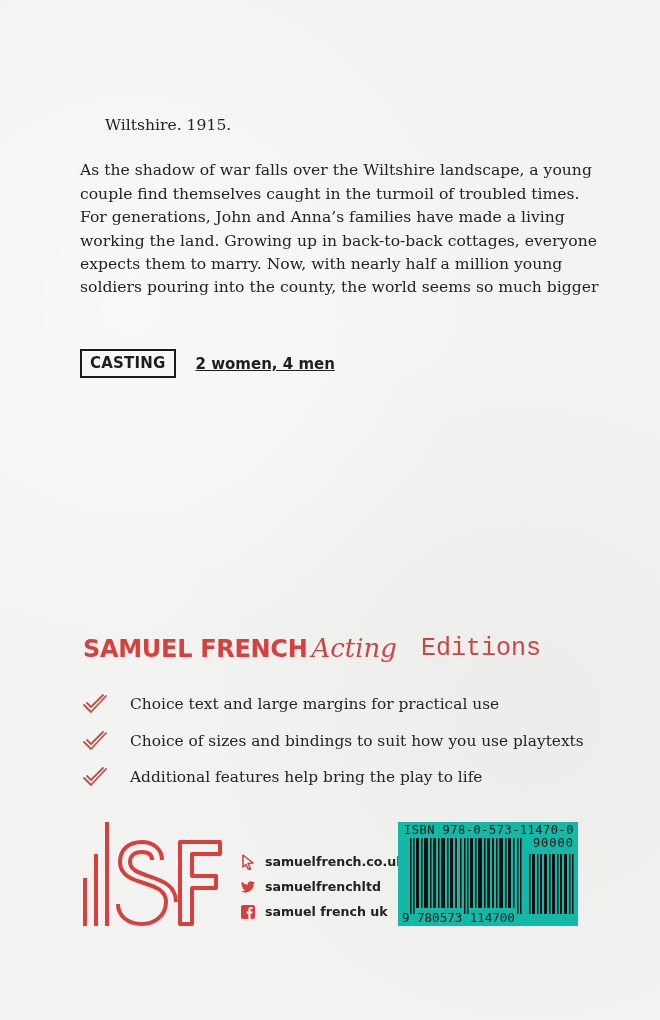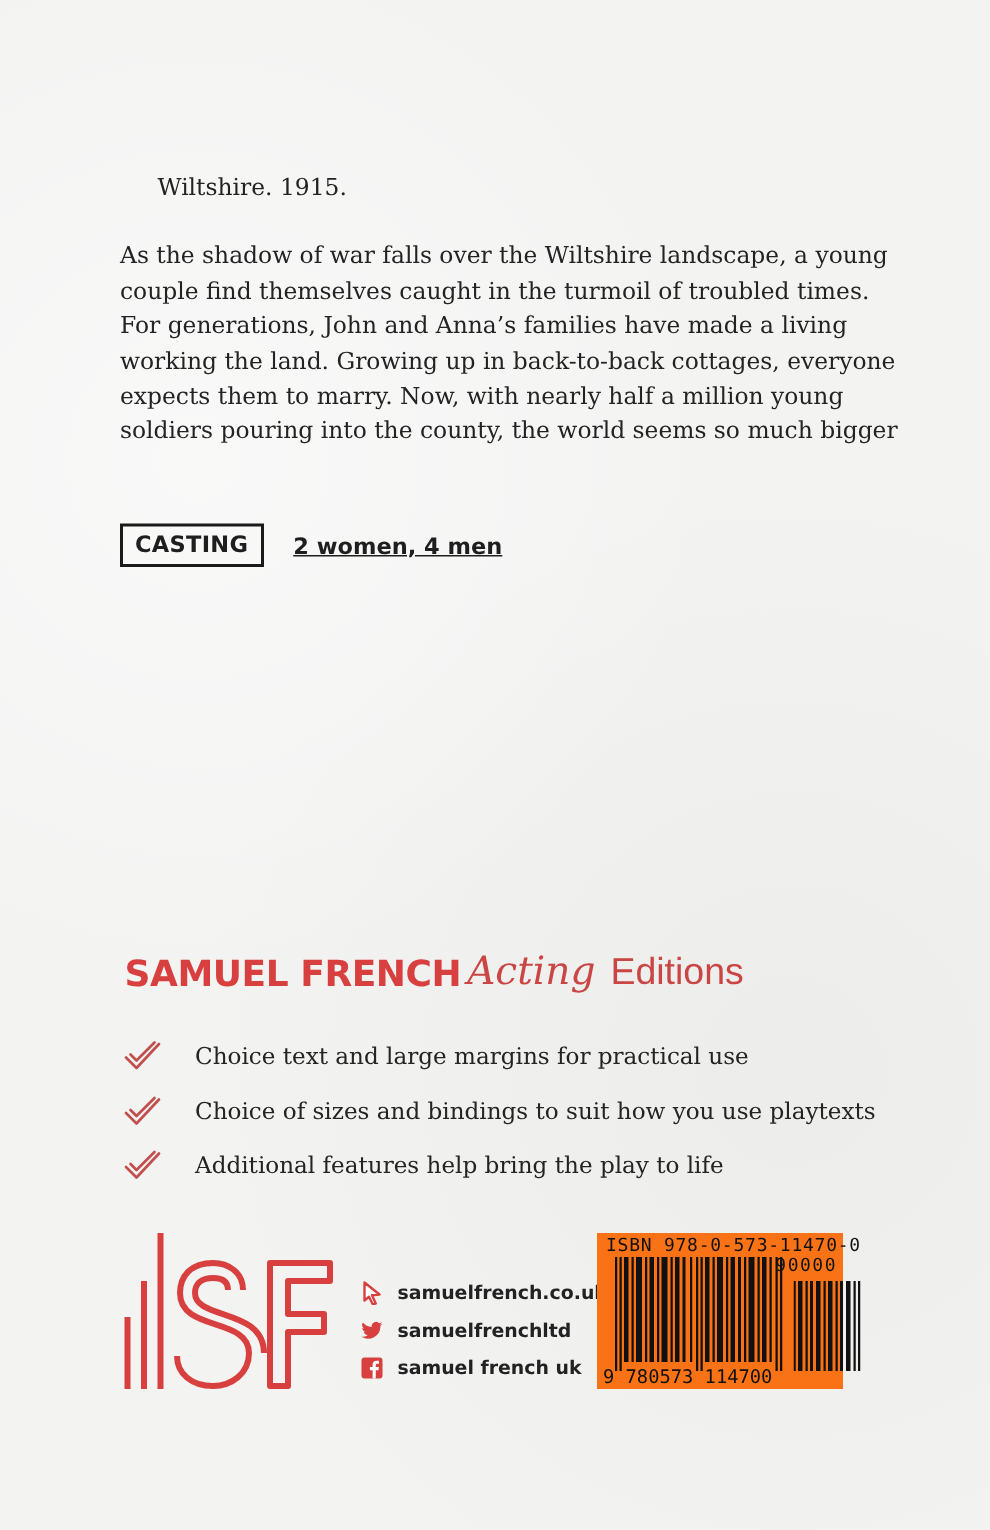--- a/index.html
+++ b/index.html
@@ -40,22 +40,22 @@
   }
   .brand-sf {
     font-family: "DejaVu Sans", sans-serif; font-weight: bold;
     font-size: 24px; color: #d8403f; letter-spacing: -0.3px;
   }
   .brand-acting {
     font-family: "DejaVu Serif", serif; font-style: italic;
     font-size: 26px; color: #c94644; margin-left: 4px;
   }
   .brand-editions {
-    font-family: Liberation Sans, sans-serif;
-    font-size: 25px; color: #c94644; margin-left: 10px;
+    font-family: Liberation Mono, monospace;
+    font-size: 25px; color: #c94644; margin-left: 24px;
   }
   .features {
     position: absolute; left: 82px; top: 686px; margin: 0; padding: 0; list-style: none;
   }
   .features li {
     display: flex; align-items: center; height: 36.5px;
   }
   .check { width: 26px; height: 22px; margin-right: 22px; }
   .feature-text {
     font-family: "DejaVu Serif", serif; font-size: 15.4px; color: #242424; white-space: nowrap;
@@ -63,22 +63,22 @@
   .logo { position: absolute; left: 80px; top: 822px; width: 145px; height: 104px; }
   .social {
     position: absolute; left: 240px; top: 849px; margin: 0; padding: 0; list-style: none;
   }
   .social li { display: flex; align-items: center; height: 25px; }
   .social .ico { width: 16px; height: 16px; margin-right: 9px; }
   .social span.txt {
     font-family: "DejaVu Sans", sans-serif; font-weight: bold; font-size: 12.6px; color: #222;
   }
   .barcode {
-    position: absolute; left: 398px; top: 822px; width: 164px; height: 104px;
-    background: #f97316;
+    position: absolute; left: 398px; top: 822px; width: 180px; height: 104px;
+    background: #14b8a6;
   }
   .isbn-label {
     position: absolute; left: 6px; top: 1px;
     font-family: "DejaVu Sans Mono", monospace; font-size: 12px; color: #111; letter-spacing: 0.5px;
     white-space: nowrap;
   }
   .addon-label {
     position: absolute; right: 4px; top: 14px;
     font-family: "DejaVu Sans Mono", monospace; font-size: 12px; color: #111; letter-spacing: 1px;
   }

